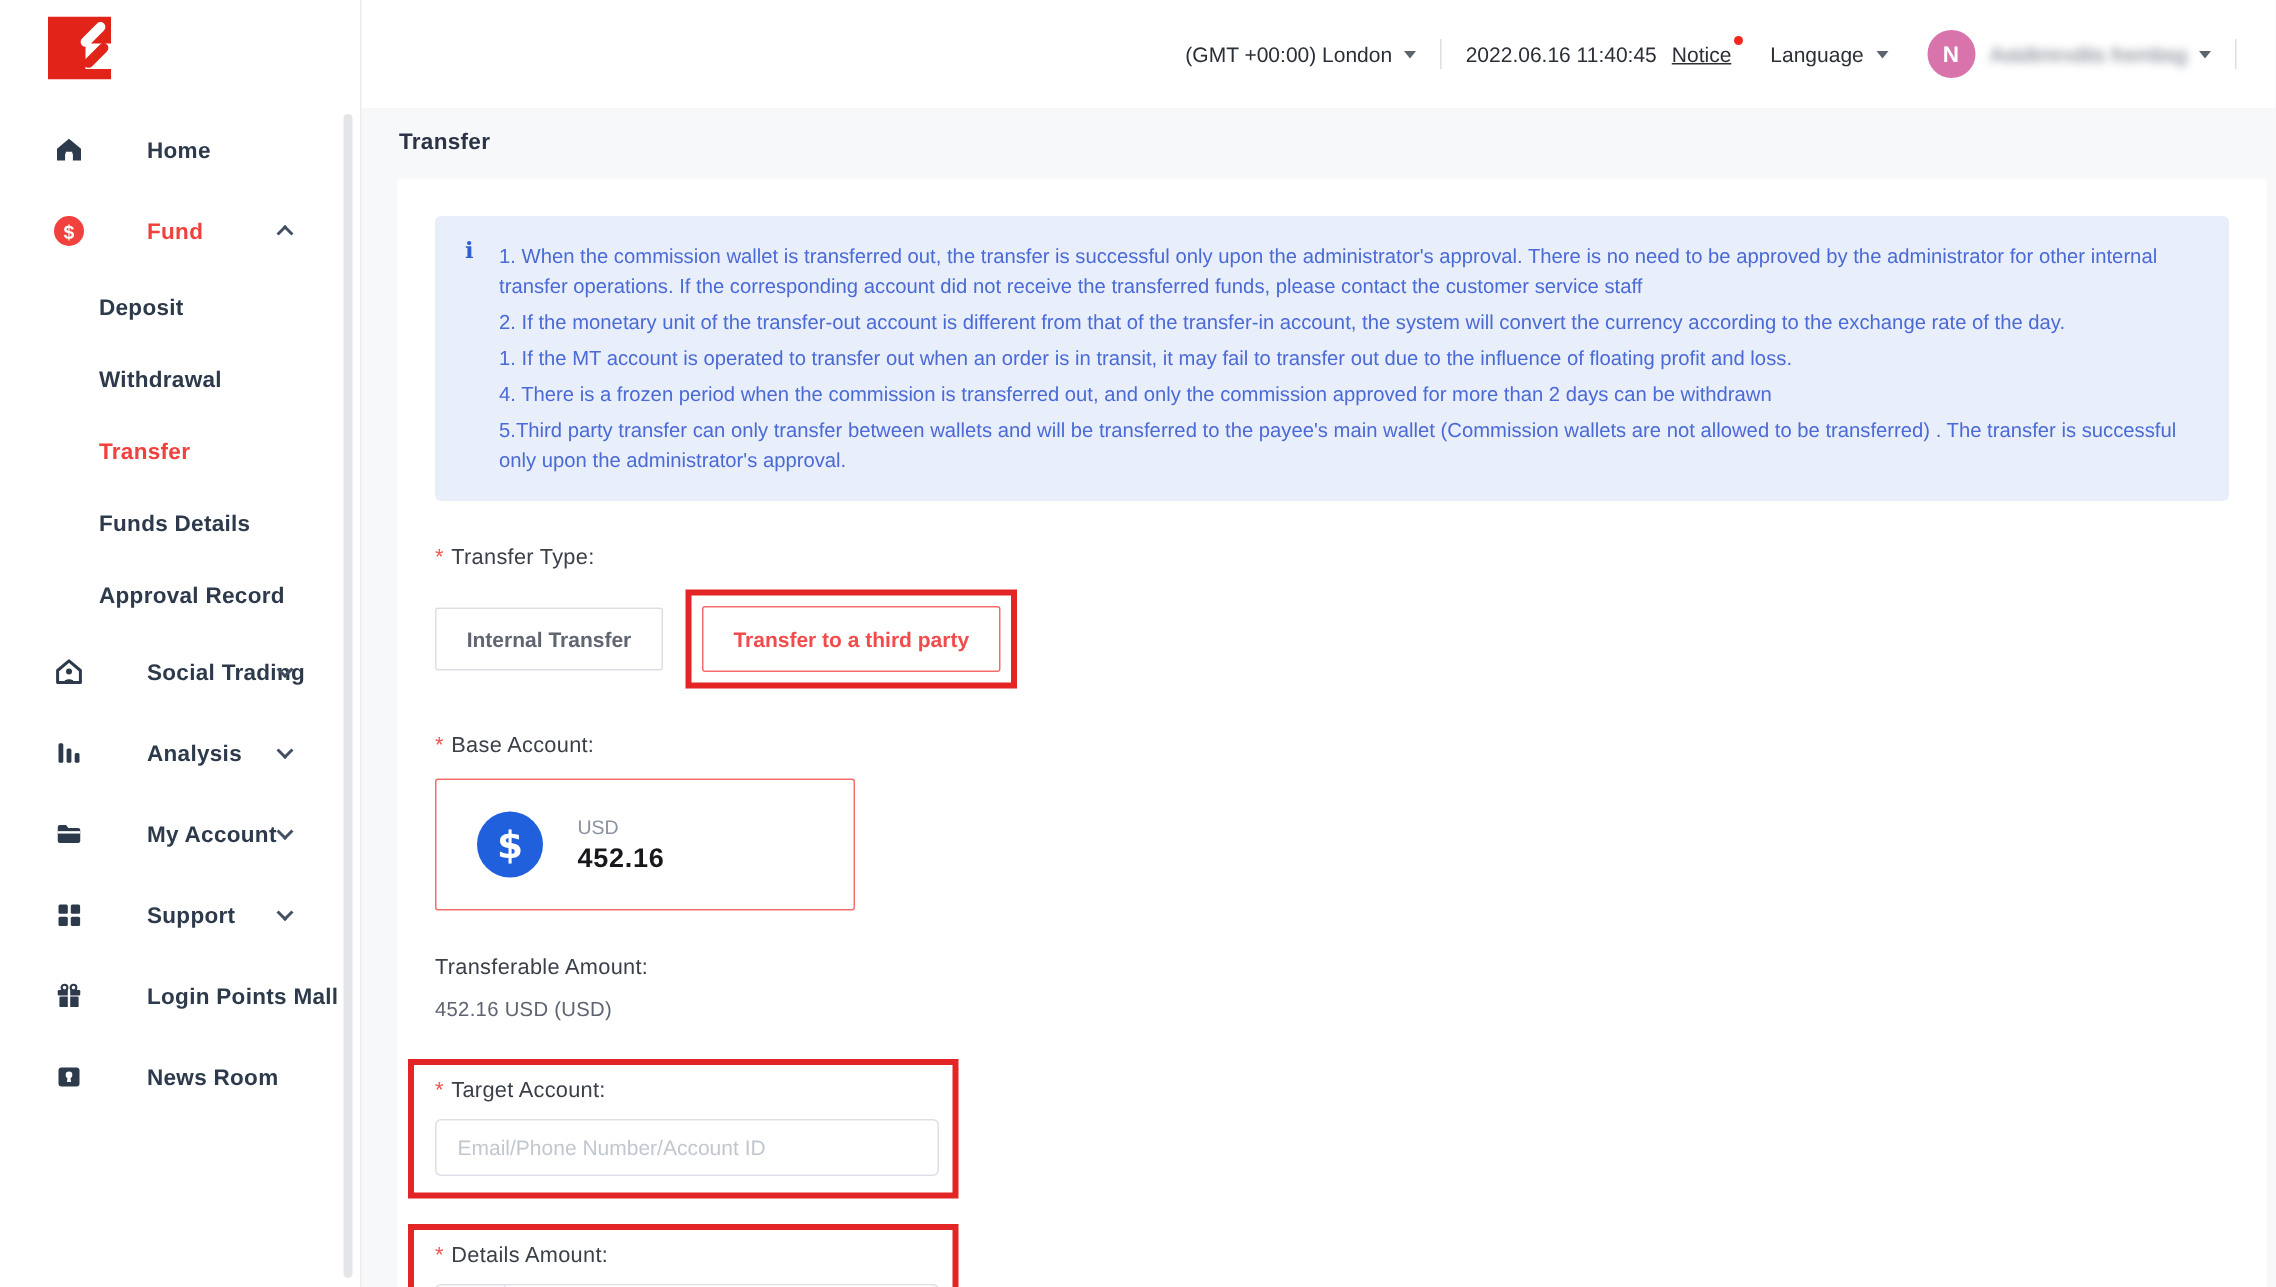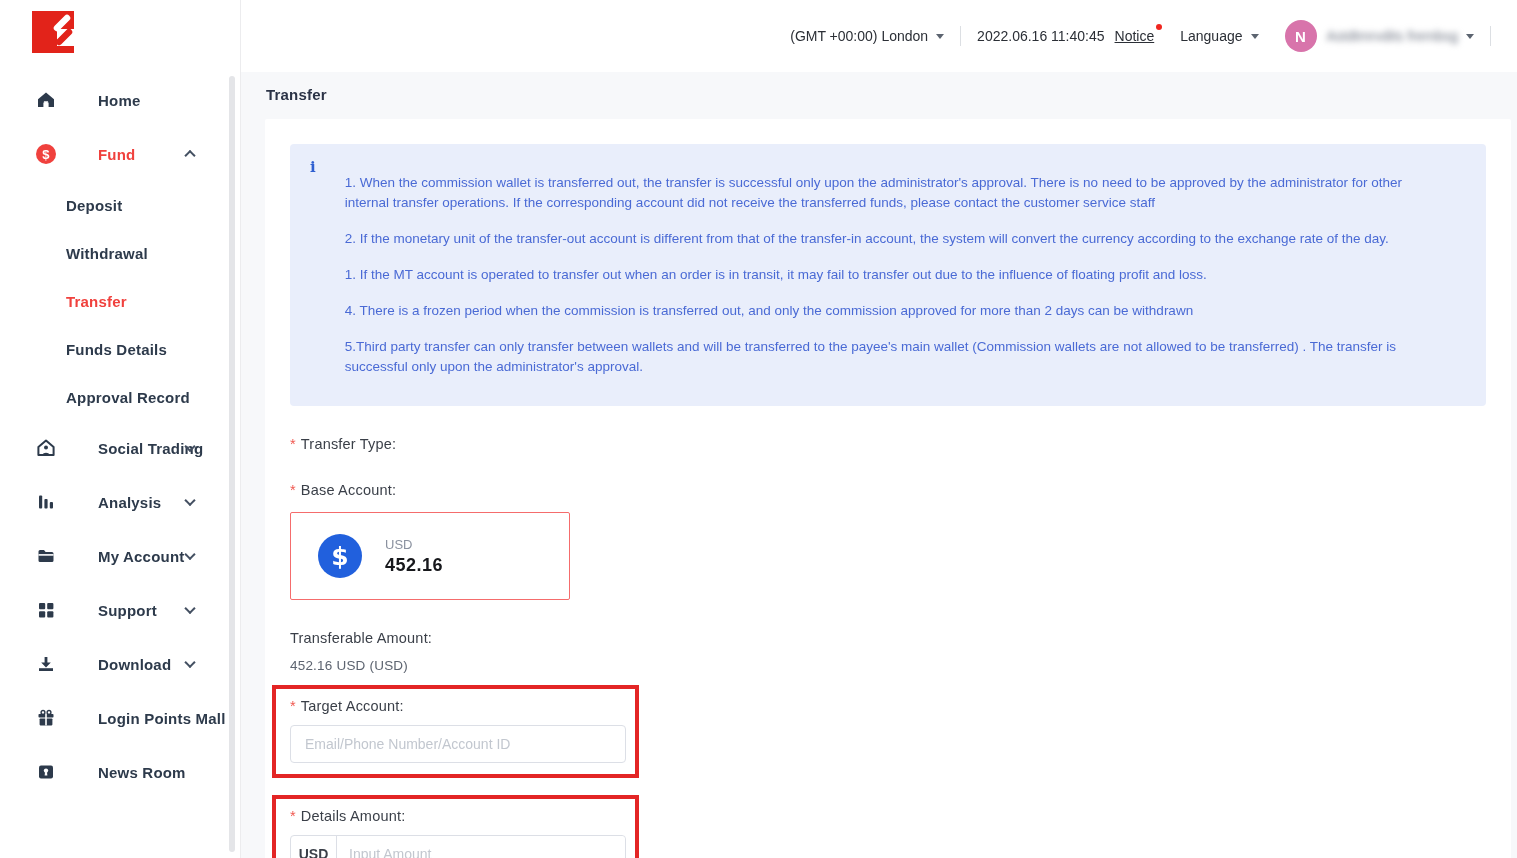--- a/index.html
+++ b/index.html
@@ -38,21 +38,21 @@
   .user-name{filter:blur(3px);color:#6f7684;font-size:14px;max-width:160px;overflow:hidden;}
 
   
   .content{flex:1;background:#f7f8fa;padding:9px 6px 0 24px;overflow:hidden;}
   .page-title{font-size:15px;font-weight:700;color:#2b3346;margin:5px 0 16px 1px;letter-spacing:.2px;}
   .card{background:#fff;border-radius:2px;min-height:750px;padding:25px;}
 
   .info-box{background:#e9eefb;border-radius:4px;padding:13px 20px;display:flex;gap:13px;
     color:#4a6ad5;font-size:13.5px;line-height:20px;}
   .info-i{font-weight:700;font-size:15px;color:#2f5fd0;line-height:20px;font-family:"DejaVu Serif",serif;}
-  .info-lines p{margin:16px;}
+  .info-lines p{margin:4px;}
 
   .flabel{font-size:14.5px;color:#3a3f48;letter-spacing:.2px;}
   .star{color:#f0574f;margin-right:5px;}
 
   .btn-row{display:flex;align-items:center;margin-top:13px;}
   .btn{background:#fff;border-radius:2px;font-size:14px;font-weight:600;cursor:pointer;
     font-family:"Liberation Sans",sans-serif;}
   .btn-internal{width:152px;height:42px;border:1px solid #dcdfe6;color:#5f6571;}
   .annotation{border:4px solid #e32525;}
   .ann-btn{margin-left:15px;padding:7px 7px;}
@@ -62,21 +62,21 @@
   .acct-card{width:280px;height:88px;border:1px solid #f56c6c;background:#fff;border-radius:2px;
     display:flex;align-items:center;margin-top:14px;cursor:pointer;}
   .acct-icn{width:44px;height:44px;border-radius:50%;background:#2160dd;color:#fff;font-size:25px;font-weight:700;
     display:flex;align-items:center;justify-content:center;margin:0 23px 0 27px;font-family:"DejaVu Sans",sans-serif;}
   .acct-cur{font-size:13px;color:#8a919f;margin-bottom:3px;}
   .acct-amt{font-size:18px;color:#17181c;font-weight:600;letter-spacing:.5px;}
 
   .transferable-value{font-size:13.5px;color:#5d6470;margin-top:12px;letter-spacing:.2px;}
 
   .ann-sec{width:367px;padding:9px 9px 11px 14px;margin-left:-18px;}
-  .ann-target{margin-top:12px;}
+  .ann-target{margin-top:26px;}
   .ann-amount{margin-top:17px;}
   .tinput{width:336px;height:38px;border:1px solid #dcdfe6;border-radius:4px;padding:0 14px;
     font-size:14px;color:#333;margin-top:11px;outline:none;font-family:"Liberation Sans",sans-serif;}
   .tinput::placeholder{color:#c2c7cf;}
   .amt-group{display:flex;width:336px;height:38px;border:1px solid #dcdfe6;border-radius:4px;background:#fff;margin-top:11px;}
   .amt-prefix{width:46px;display:flex;align-items:center;justify-content:center;border-right:1px solid #dcdfe6;
     font-size:14px;color:#3a3f48;font-weight:600;}
   .amt-input{border:none;flex:1;padding:0 12px;font-size:14px;outline:none;border-radius:4px;
     font-family:"Liberation Sans",sans-serif;}
   .amt-input::placeholder{color:#c2c7cf;}
@@ -175,30 +175,20 @@
               <rect x="2" y="2" width="6.2" height="6.2" rx="1" fill="#2d3a4b"></rect>
               <rect x="10.2" y="2" width="6.2" height="6.2" rx="1" fill="#2d3a4b"></rect>
               <rect x="2" y="10.2" width="6.2" height="6.2" rx="1" fill="#2d3a4b"></rect>
               <rect x="10.2" y="10.2" width="6.2" height="6.2" rx="1" fill="#2d3a4b"></rect>
             </svg>
         </span>
         <span>Support</span>
         <i class="chev down"></i>
       </div>
 
-      <div class="nav-item">
-        <span class="ico">
-          <svg width="18" height="18" viewBox="0 0 18 18">
-              <path d="M7.6 2 h2.8 v5.4 h3.4 L9 12.4 4.2 7.4 h3.4 Z" fill="#2d3a4b"></path>
-              <path d="M2 13.2 h14 v2.8 h-14 Z" fill="#2d3a4b"></path>
-            </svg>
-        </span>
-        <span>Download</span>
-        <i class="chev down"></i>
-      </div>
 
       <div class="nav-item">
         <span class="ico">
           <svg width="18" height="18" viewBox="0 0 18 18">
               <circle cx="6" cy="3.4" r="1.9" fill="none" stroke="#2d3a4b" stroke-width="1.4"></circle>
               <circle cx="12" cy="3.4" r="1.9" fill="none" stroke="#2d3a4b" stroke-width="1.4"></circle>
               <rect x="1.5" y="5" width="15" height="3.6" rx="0.8" fill="#2d3a4b"></rect>
               <rect x="2.6" y="9.4" width="12.8" height="7" rx="0.8" fill="#2d3a4b"></rect>
               <rect x="8.2" y="5" width="1.6" height="11.4" fill="#fff"></rect>
             </svg>
@@ -259,20 +249,26 @@
             <p>1. When the commission wallet is transferred out, the transfer is successful only upon the administrator's approval. There is no need to be approved by the administrator for other internal transfer operations. If the corresponding account did not receive the transferred funds, please contact the customer service staff</p>
             <p>2. If the monetary unit of the transfer-out account is different from that of the transfer-in account, the system will convert the currency according to the exchange rate of the day.</p>
             <p>1. If the MT account is operated to transfer out when an order is in transit, it may fail to transfer out due to the influence of floating profit and loss.</p>
             <p>4. There is a frozen period when the commission is transferred out, and only the commission approved for more than 2 days can be withdrawn</p>
             <p>5.Third party transfer can only transfer between wallets and will be transferred to the payee's main wallet (Commission wallets are not allowed to be transferred) . The transfer is successful only upon the administrator's approval.</p>
           </div>
         </div>
 
         <div class="section">
           <div class="flabel"><span class="star">*</span><span>Transfer Type:</span></div>
+          <div class="btn-row">
+            <button class="btn btn-internal">Internal Transfer</button>
+            <div class="annotation ann-btn">
+              <button class="btn btn-third">Transfer to a third party</button>
+            </div>
+          </div>
         </div>
 
         <div class="section">
           <div class="flabel"><span class="star">*</span><span>Base Account:</span></div>
           <div class="acct-card">
             <span class="acct-icn">$</span>
             <div>
               <div class="acct-cur">USD</div>
               <div class="acct-amt">452.16</div>
             </div>

